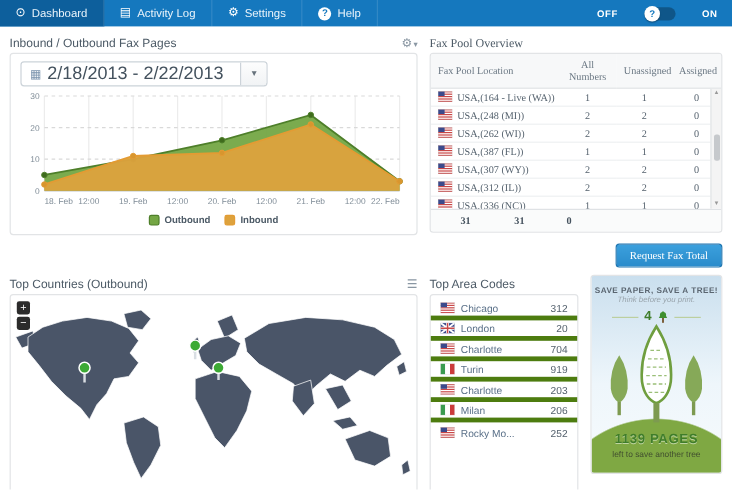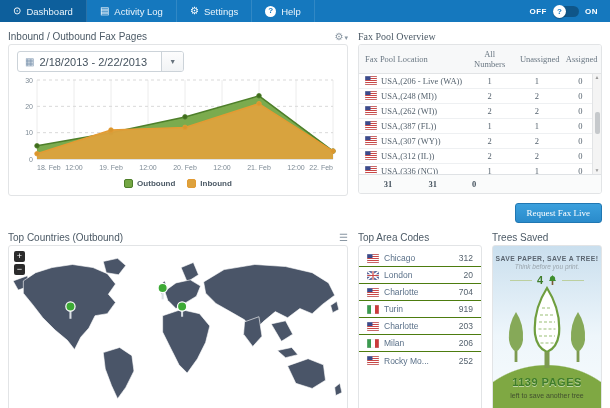--- a/index.html
+++ b/index.html
@@ -7,21 +7,21 @@
     font-family:"Liberation Sans", sans-serif; color:#555; }
 
   
   .nav { height:22px; background:#1578be; display:flex; align-items:stretch; }
   .nav-item { display:flex; align-items:center; gap:5px; padding:0 13px;
     color:#eaf4fb; font-size:9.5px; cursor:pointer; border-right:1px solid rgba(255,255,255,0.12); }
   .nav-item.active { background:#0d5f9c; }
   .nav-icon { font-size:10px; line-height:1; color:#fff; }
   .nav-icon.circle-q { width:11px; height:11px; border-radius:50%; background:#fff;
     color:#1578be; font-size:8px; font-weight:bold; display:flex; align-items:center; justify-content:center; }
-  .nav-right { margin-left:auto; display:flex; align-items:center; gap:6px; padding-right:12px; }
+  .nav-right { margin-left:auto; display:flex; align-items:center; gap:22px; padding-right:12px; }
   .nav-right .onoff { color:#fff; font-size:8px; font-weight:bold; letter-spacing:0.5px; }
   .toggle { width:26px; height:11px; border-radius:6px; background:rgba(0,0,0,0.28);
     position:relative; cursor:pointer; }
   .toggle .knob { position:absolute; left:0; top:-1px; width:13px; height:13px; border-radius:50%;
     background:#fff; color:#1578be; font-size:8px; font-weight:bold;
     display:flex; align-items:center; justify-content:center; box-shadow:0 1px 1px rgba(0,0,0,.3); }
 
   
   .content { padding:6px 8px 0 8px; }
   .row { display:flex; gap:10px; }
@@ -31,21 +31,21 @@
   .panel-title .spacer { flex:1; }
   .icon-btn { color:#8a97a3; font-size:10px; cursor:pointer; }
   .caret { font-size:7px; color:#8a97a3; margin-left:1px; }
   .panel { border:1px solid #e2e4e6; border-radius:3px; background:#fff; }
 
   
   .chart-panel { padding:6px 8px 4px 8px; height:152px; }
   .datepicker { display:inline-flex; align-items:center; height:21px; border:1px solid #ccd3d9;
     border-radius:3px; background:#fff; overflow:hidden; cursor:pointer; }
   .datepicker .cal { padding:0 5px 0 7px; color:#7a93ad; font-size:10px; }
-  .datepicker .dtext { font-size:11px; color:#44525e; padding-right:14px; }
+  .datepicker .dtext { font-size:15px; color:#44525e; padding-right:14px; }
   .datepicker .dbtn { width:22px; align-self:stretch; border-left:1px solid #ccd3d9;
     background:linear-gradient(#fdfdfd,#f1f3f5); display:flex; align-items:center; justify-content:center;
     color:#66727c; font-size:7px; }
   .chart-svg { display:block; margin-top:3px; }
   .chart-svg text.tick { font-size:7px; fill:#7e8b96; font-family:"Liberation Sans",sans-serif; }
   .legend { display:flex; justify-content:center; gap:12px; margin-top:1px; }
   .legend .li { display:flex; align-items:center; gap:4px; font-size:8px; font-weight:bold; color:#4c5a66; }
   .legend .sw { width:9px; height:9px; border-radius:2px; }
 
   
@@ -70,21 +70,21 @@
 
   
   .row2 { margin-top:6px; }
   .map-panel { position:relative; height:166px; overflow:hidden; }
   .zoom-ctrl { position:absolute; top:5px; left:5px; display:flex; flex-direction:column; gap:2px; z-index:2; }
   .zoom-btn { width:11px; height:11px; background:#2b2b2b; color:#fff; border-radius:2px;
     font-size:9px; line-height:10px; text-align:center; cursor:pointer; }
   .col-mid { width:124px; flex:none; }
   .col-trees { flex:1; min-width:0; }
   .ac-panel { height:166px; padding:4px 0; }
-  .ac-row { display:flex; align-items:center; height:17px; padding:0 8px; border-bottom:1px solid #4d7c0f; }
+  .ac-row { display:flex; align-items:center; height:17px; padding:0 8px; border-bottom:4px solid #4d7c0f; }
   .ac-row:last-child { border-bottom:none; }
   .ac-city { font-size:8.5px; color:#5b7189; flex:1; margin-left:5px; white-space:nowrap; overflow:hidden; }
   .ac-code { font-size:8.5px; color:#55626e; }
 
   
   .trees-panel { height:166px; overflow:hidden; position:relative; text-align:center;
     background:
       radial-gradient(130% 75% at 50% 118%, #7fa843 0 60%, rgba(0,0,0,0) 61%),
       linear-gradient(#cadfee 0%, #eef6fb 55%, #f7fbfd 100%); }
   .t-head { margin-top:9px; font-size:6.8px; letter-spacing:0.4px; color:#5a6570; font-weight:bold; }
@@ -234,21 +234,21 @@
                       <rect width="12" height="9" fill="#fff"></rect>
                       <g fill="#c94747">
                         <rect y="0" width="12" height="1"></rect>
                         <rect y="2" width="12" height="1"></rect>
                         <rect y="4" width="12" height="1"></rect>
                         <rect y="6" width="12" height="1"></rect>
                         <rect y="8" width="12" height="1"></rect>
                       </g>
                       <rect width="5.5" height="4" fill="#3b4a8c"></rect>
                       <rect width="12" height="9" fill="none" stroke="#ccc" stroke-width="0.5"></rect>
-                    </svg><span>USA,(206 - Live (WA))</span></td>
+                    </svg><span>USA,(164 - Live (WA))</span></td>
                   <td class="num">1</td>
                   <td class="num">1</td>
                   <td class="num">0</td>
                 </tr>
                 <tr>
                   <td><svg class="flag" width="12" height="9" viewBox="0 0 12 9">
                       <rect width="12" height="9" fill="#fff"></rect>
                       <g fill="#c94747">
                         <rect y="0" width="12" height="1"></rect>
                         <rect y="2" width="12" height="1"></rect>
@@ -356,21 +356,21 @@
             <div class="dn">▼</div>
           </div>
         </div>
         <div class="total-row">
           <span style="width:20%; text-align:center;">31</span>
           <span style="width:19%; text-align:center;">31</span>
           <span style="width:17%; text-align:center;">0</span>
         </div>
       </div>
       <div class="btn-row">
-        <button class="btn-primary">Request Fax Live</button>
+        <button class="btn-primary">Request Fax Total</button>
       </div>
     </div>
   </div>
 
   <div class="row row2">
 
     <div class="col-left">
       <div class="panel-title">
         <span>Top Countries (Outbound)</span>
         <span class="spacer"></span>
@@ -528,23 +528,20 @@
               <rect width="5.5" height="4" fill="#3b4a8c"></rect>
               <rect width="12" height="9" fill="none" stroke="#ccc" stroke-width="0.5"></rect>
             </svg>
             <span class="ac-city">Rocky Mo...</span>
             <span class="ac-code">252</span>
           </div>
         </div>
     </div>
 
     <div class="col-trees">
-      <div class="panel-title">
-        <span>Trees Saved</span>
-      </div>
       <div class="panel trees-panel">
         <div class="t-head">SAVE PAPER, SAVE A TREE!</div>
         <div class="t-sub">Think before you print.</div>
         <div class="t-counter">
           <span class="hr"></span>
           <span class="t-count">4</span>
           <svg width="9" height="11" viewBox="0 0 9 11">
             <path d="M4.5,0 L8,6 L1,6 Z" fill="#3f8f2f"></path>
             <circle cx="4.5" cy="3.6" r="2.6" fill="#3f8f2f"></circle>
             <rect x="3.7" y="6" width="1.6" height="4" fill="#7a5b36"></rect>

